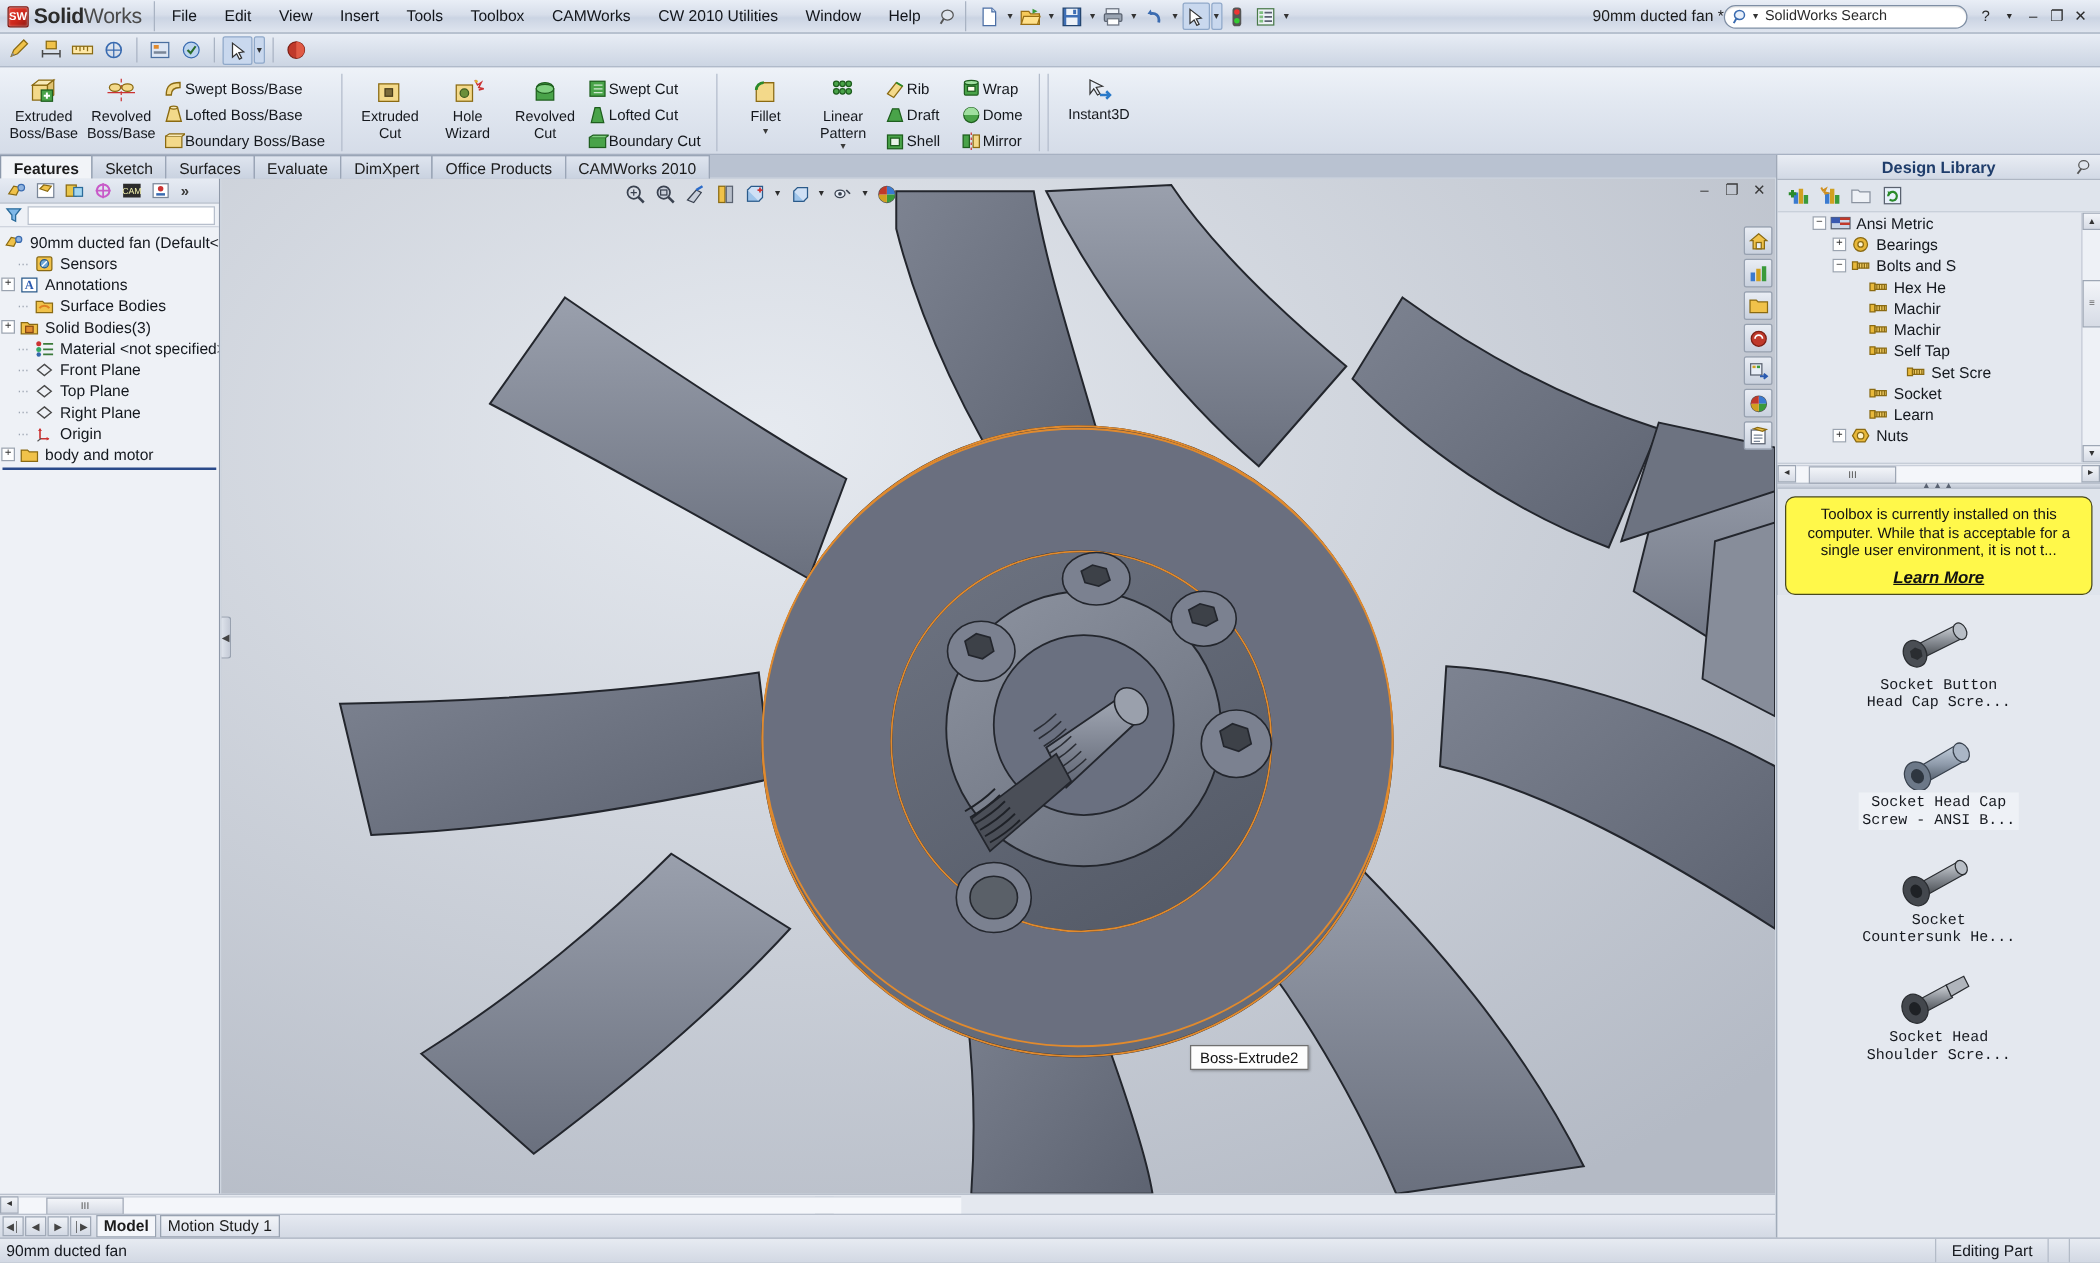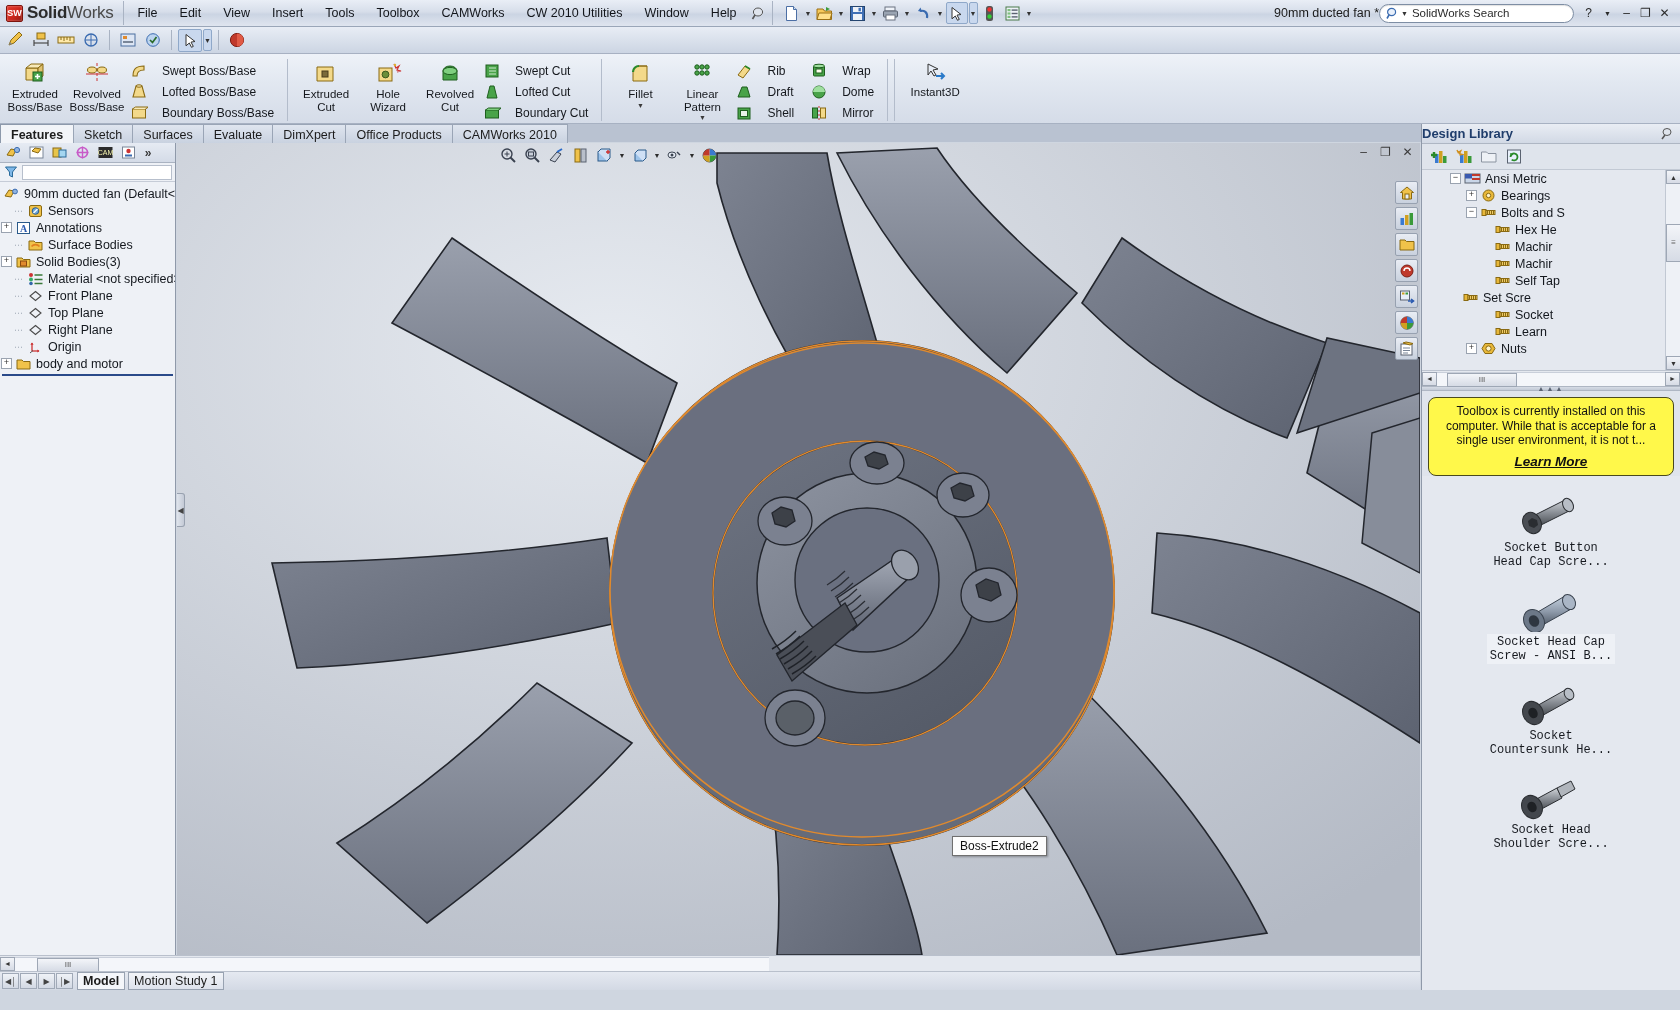--- a/index.html
+++ b/index.html
@@ -76,21 +76,21 @@
   .rgroup { display:flex; align-items:flex-start; height:66px; padding:0 4px; }
   .rsep { width:1px; height:62px; background:#b3bccb; margin:2px 3px; }
   .rbig {
     width:62px; display:flex; flex-direction:column; align-items:center;
     padding-top:3px; cursor:default; border-radius:3px;
   }
   .rbig .lbl { font-size:11.5px; line-height:12.5px; text-align:center; color:#15181d; margin-top:2px;}
   .rbig .dd { font-size:7px; color:#3a3a3a; margin-top:1px;}
   .rcol { display:flex; flex-direction:column; justify-content:flex-start; padding-top:3px;}
   .rsmall { display:flex; align-items:center; height:21px; padding:0 6px 0 2px; cursor:default; border-radius:3px;}
-  .rsmall .lbl { font-size:12px; color:#15181d; margin-left:14px;}
+  .rsmall .lbl { font-size:12px; color:#15181d; margin-left:0;}
   .ico { display:block; }
   .ds-wm { position:absolute; right:80px; top:60px; font-size:40px; color:#cdd4de;
            font-family:"Liberation Serif",serif; font-style:italic; opacity:.75; pointer-events:none;}
 
   
   .tabsrow {
     position:absolute; left:0; top:124px; width:1680px; height:18px;
     background:#b9c2d1;
   }
   .cmdtabs { position:absolute; left:0; top:124px; height:19px; display:flex; align-items:flex-end; }
@@ -192,21 +192,21 @@
           margin-left:3px; cursor:default;}
   .btab.active { font-weight:bold; background:#f4f6fa;}
 
   
   .rightpanel {
     position:absolute; left:1421px; top:124px; width:259px; height:866px;
     background:#dfe4ec; border-left:1px solid #8f99a9;
     display:flex; flex-direction:column;
   }
   .dl-header {
-    height:20px; display:flex; align-items:center; justify-content:flex-start;
+    height:20px; display:flex; align-items:center; justify-content:center;
     background:linear-gradient(180deg,#e9edf4,#d2d9e5);
     border-bottom:1px solid #aeb6c3; position:relative;
   }
   .dl-title { font-size:13px; font-weight:bold; color:#1f3d6b; }
   .dl-pin { position:absolute; right:5px; top:1px; width:17px; height:17px;
             display:flex; align-items:center; justify-content:center; cursor:default;}
   .dl-tools {
     height:26px; display:flex; align-items:center; gap:3px; padding-left:6px;
     background:#dfe4ec; border-bottom:1px solid #c2c9d4;
   }
@@ -1164,21 +1164,21 @@
       <div class="dtnode" style="padding-left:72px">
         <span class="ticon">
           <svg width="17" height="13" viewBox="0 0 17 13">
               <rect x="2" y="3.5" width="4" height="6" fill="#e8b83a" stroke="#8a6a12"></rect>
               <rect x="6" y="4.5" width="9" height="4" fill="#f0cc66" stroke="#8a6a12"></rect>
               <path d="M7.5 4.5v4M9.5 4.5v4M11.5 4.5v4M13.5 4.5v4" stroke="#8a6a12"></path>
             </svg>
         </span>
         <span class="tlabel">Self Tap</span>
       </div>
-      <div class="dtnode" style="padding-left:40px">
+      <div class="dtnode" style="padding-left:102px">
         <span class="ticon">
           <svg width="17" height="13" viewBox="0 0 17 13">
               <rect x="2" y="3.5" width="4" height="6" fill="#e8b83a" stroke="#8a6a12"></rect>
               <rect x="6" y="4.5" width="9" height="4" fill="#f0cc66" stroke="#8a6a12"></rect>
               <path d="M7.5 4.5v4M9.5 4.5v4M11.5 4.5v4M13.5 4.5v4" stroke="#8a6a12"></path>
             </svg>
         </span>
         <span class="tlabel">Set Scre</span>
       </div>
       <div class="dtnode" style="padding-left:72px">
@@ -1309,14 +1309,26 @@
             <path d="M44 18 L58 11 L62 19 L48 27 Z" fill="#b0b5bc" stroke="#2a2d31"></path>
             <ellipse cx="19" cy="37" rx="10" ry="12" fill="#43474d" stroke="#2a2d31" transform="rotate(-28 19 37)"></ellipse>
             <ellipse cx="19" cy="37" rx="4.5" ry="5.5" fill="#1e2125" transform="rotate(-28 19 37)"></ellipse>
           </svg>
         </div>
         <div class="cap">Socket Head<br>Shoulder Scre...</div>
       </div>
     </div>
   </div>
 
+  <div class="statusbar">
+    <div class="sb-left">90mm ducted fan</div>
+    <div class="sb-spacer"></div>
+    <div class="sb-cell">Editing Part</div>
+    <div class="sb-cell" style="padding:0 8px"></div>
+    <div class="sb-cell sb-icon">
+      <svg width="16" height="14" viewBox="0 0 16 14">
+          <path d="M1 5l5-4h8v8l-5 4H1z" fill="#f0c24a" stroke="#8a6a12"></path>
+          <circle cx="11" cy="4" r="1.4" fill="#8a6a12"></circle>
+        </svg>
+    </div>
+  </div>
 
 </div>
 
 </body></html>

